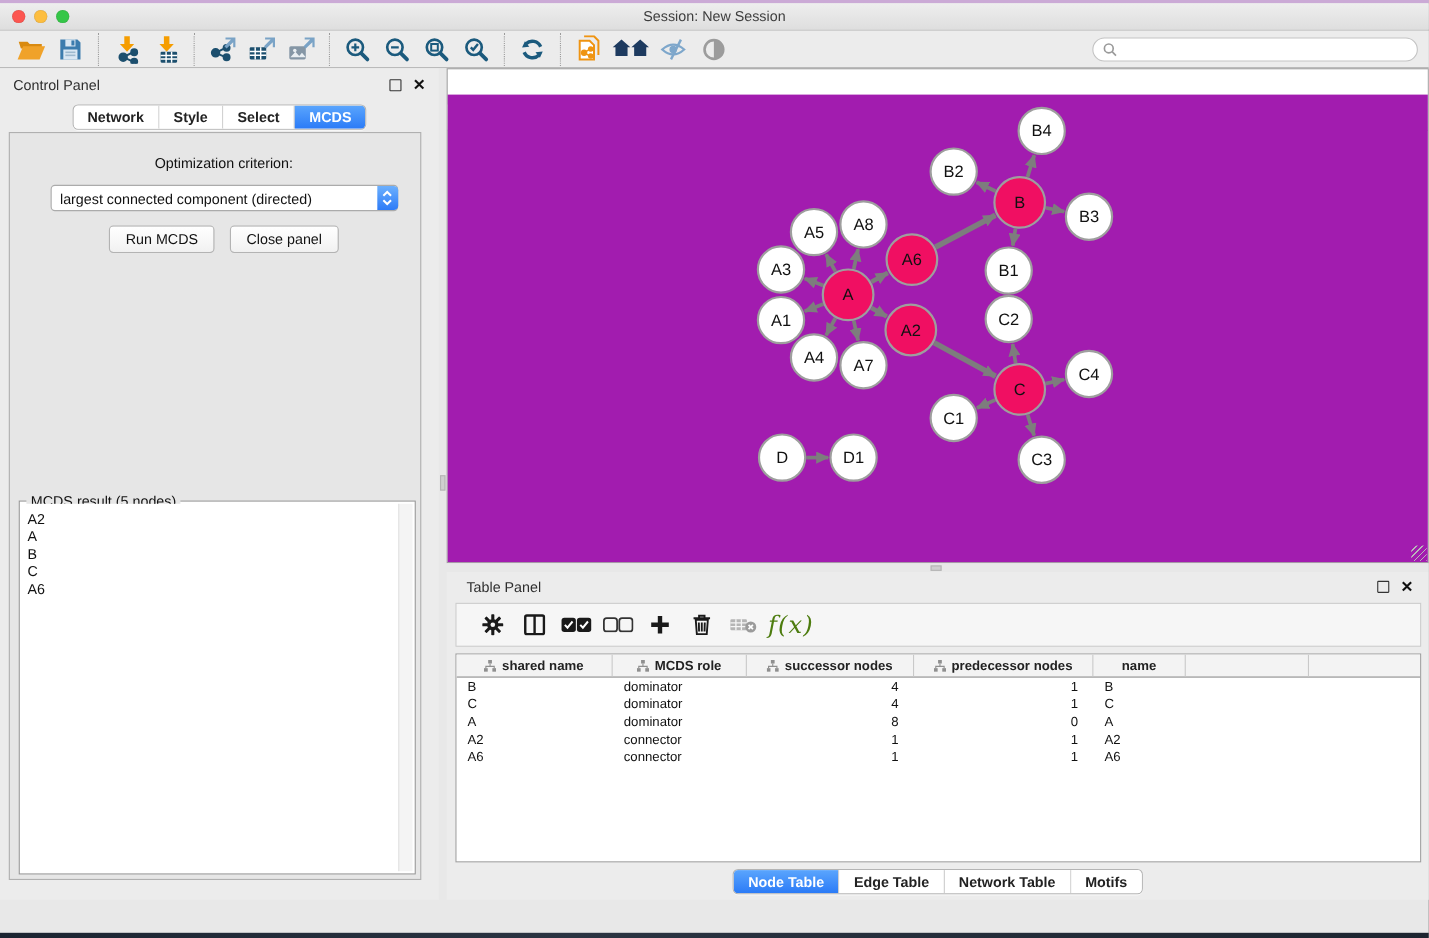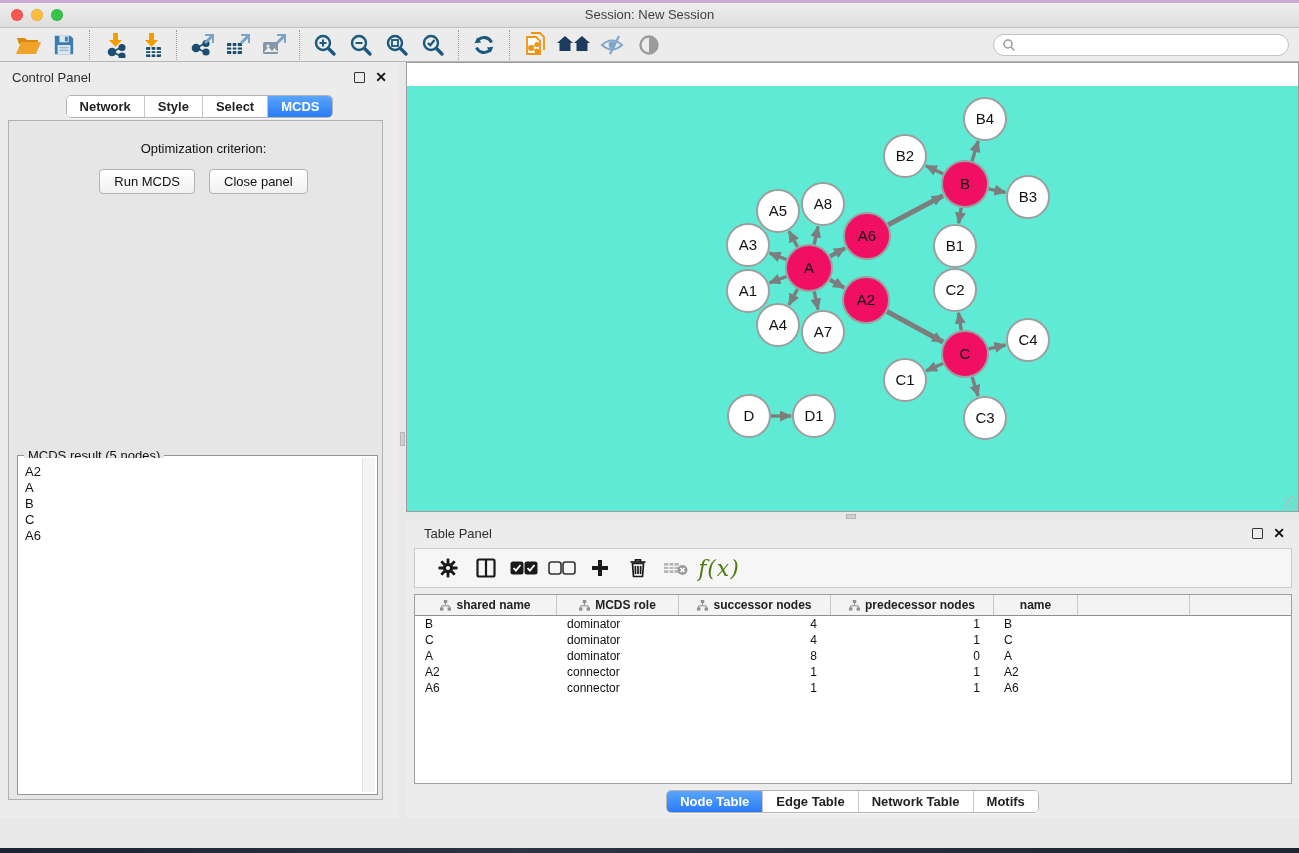--- a/index.html
+++ b/index.html
@@ -51,21 +51,21 @@
   .v-grip{position:absolute;left:1px;top:370px;width:5px;height:14px;background:#cfcfcf;border:1px solid #b5b5b5;box-sizing:border-box;}
   .right-col{position:absolute;left:406px;top:0;right:0;bottom:0;}
   .h-splitter{position:absolute;left:0;right:0;top:450px;height:8px;background:#e8e8e8;}
   .h-grip{position:absolute;left:440px;top:2px;width:10px;height:5px;background:#cfcfcf;border:1px solid #b5b5b5;box-sizing:border-box;}
   
   .network-window{position:absolute;left:0;right:0;top:0;height:450px;background:#fff;border:1px solid #9d9d9d;box-sizing:border-box;}
   .nw-titlebar{height:23px;background:linear-gradient(#f6f6f6,#dcdcdc);border-bottom:1px solid #b0b0b0;position:relative;}
   .nw-lights{position:absolute;left:12px;top:6px;display:flex;gap:7px;}
   .nw-lights .light{width:11px;height:11px;}
   .nw-title{text-align:center;line-height:22px;font-size:12.5px;color:#2e2e2e;margin-top:32px;}
-  .nw-canvas{position:absolute;left:0;right:0;top:23px;bottom:0;background:#5eead4;padding-left:38px;}
+  .nw-canvas{position:absolute;left:0;right:0;top:23px;bottom:0;background:#a21caf;}
   .resize-grip{position:absolute;right:1px;bottom:1px;width:14px;height:14px;
      background:repeating-linear-gradient(135deg,transparent,transparent 3px,#b9b9b9 3px,#b9b9b9 4px);}
   
   .table-panel{position:absolute;left:0;right:0;top:458px;bottom:0;background:#ececec;}
   .tp-header{height:26px;display:flex;align-items:center;padding:0 14px 0 18px;}
   .tp-toolbar{margin:2px 7px 0 8px;height:38px;background:#f6f6f6;border:1px solid #cccccc;display:flex;align-items:center;gap:0;padding-left:14px;}
   .tp-tbtn{width:38px;height:34px;display:flex;align-items:center;justify-content:center;flex:none;}
   .fx{font-family:"DejaVu Serif",serif;font-style:italic;font-size:22px;color:#4d7c0f;letter-spacing:1px;}
   .table-wrap{margin:6px 7px 0 8px;height:188px;background:#fff;border:1px solid #9f9f9f;overflow:hidden;position:relative;}
   .thead{display:flex;height:20px;background:#f3f3f3;border-bottom:1px solid #8f8f8f;font-weight:bold;}
@@ -274,20 +274,29 @@
       <div class="cp-tabs">
         <div class="seg" id="cp-tabs">
             <div class="seg-tab">Network</div>
             <div class="seg-tab">Style</div>
             <div class="seg-tab">Select</div>
             <div class="seg-tab active">MCDS</div>
           </div>
       </div>
       <div class="cp-body">
         <div class="opt-label">Optimization criterion:</div>
+        <div class="select-box">
+          <span class="sel-text">largest connected component (directed)</span>
+          <span class="stepper">
+            <svg width="12" height="16" viewBox="0 0 12 16">
+                <path d="M2.5 6 L6 2.5 L9.5 6" fill="none" stroke="#fff" stroke-width="1.8"></path>
+                <path d="M2.5 10 L6 13.5 L9.5 10" fill="none" stroke="#fff" stroke-width="1.8"></path>
+              </svg>
+          </span>
+        </div>
         <div class="btn-row">
           <div class="push-btn">Run MCDS</div>
           <div class="push-btn">Close panel</div>
         </div>
         <div class="mcds-fieldset">
           <span class="mcds-legend">MCDS result (5 nodes)</span>
           <div class="mcds-list" id="mcds-list">
               <div class="mcds-item">A2</div>
               <div class="mcds-item">A</div>
               <div class="mcds-item">B</div>

